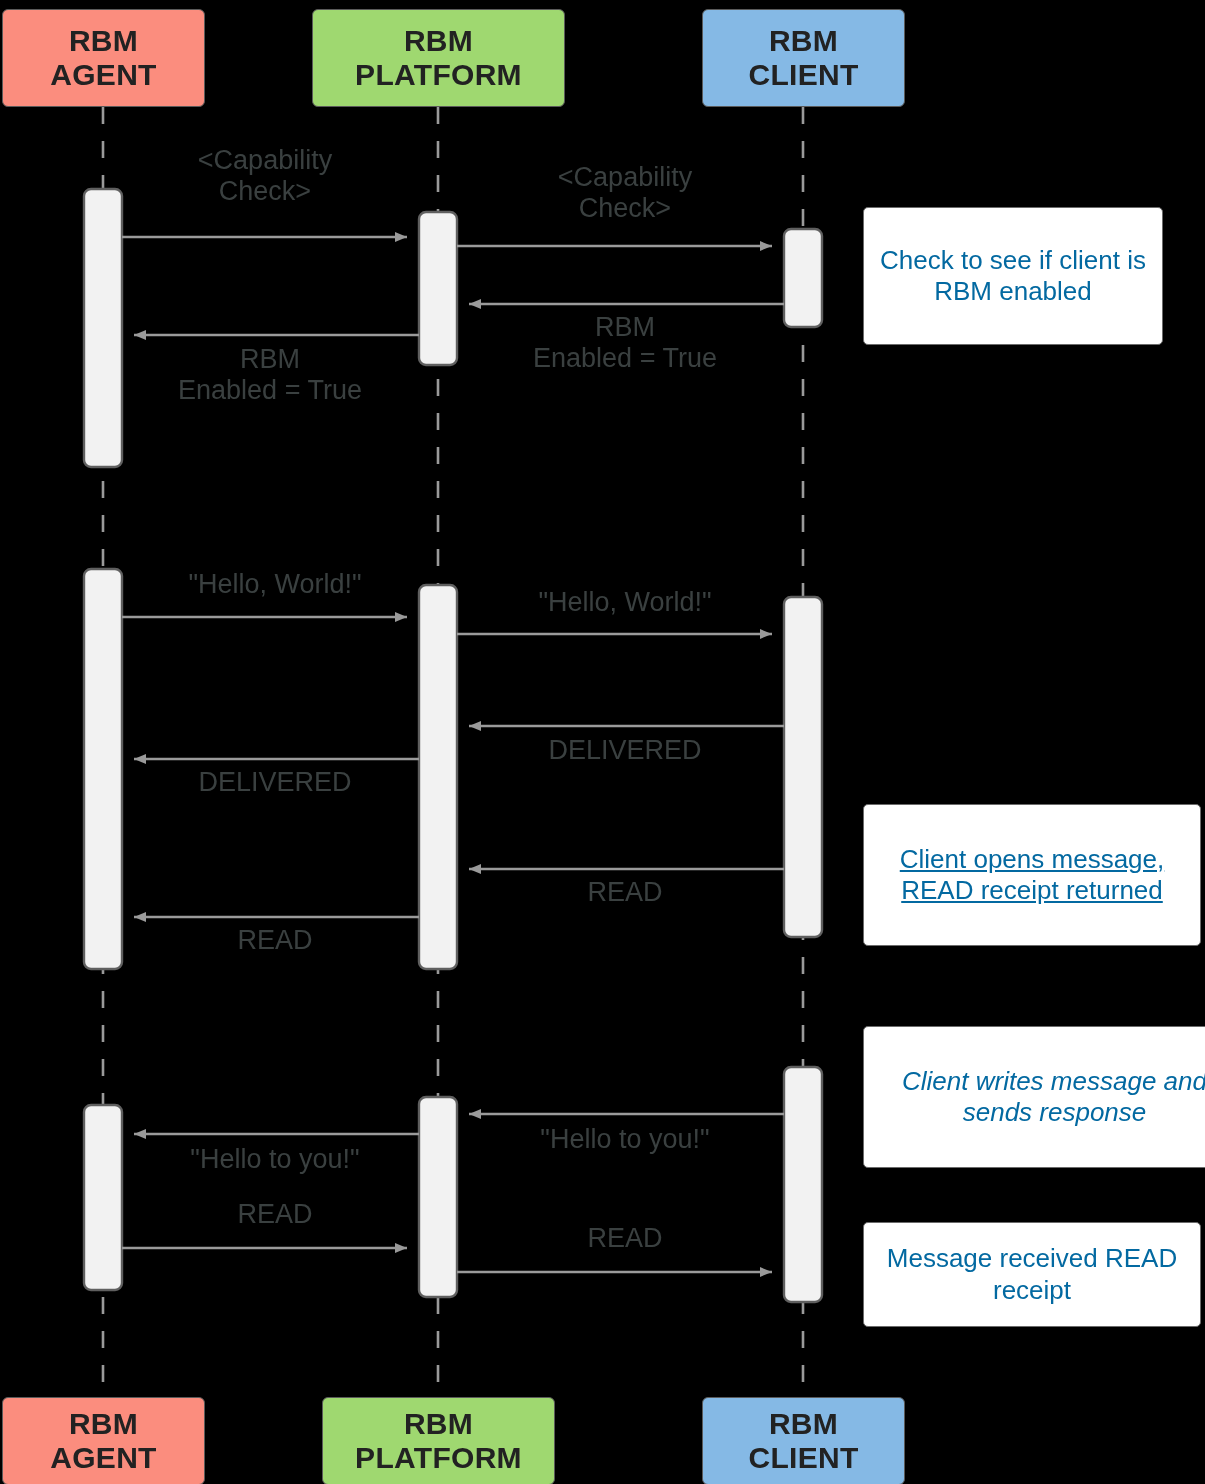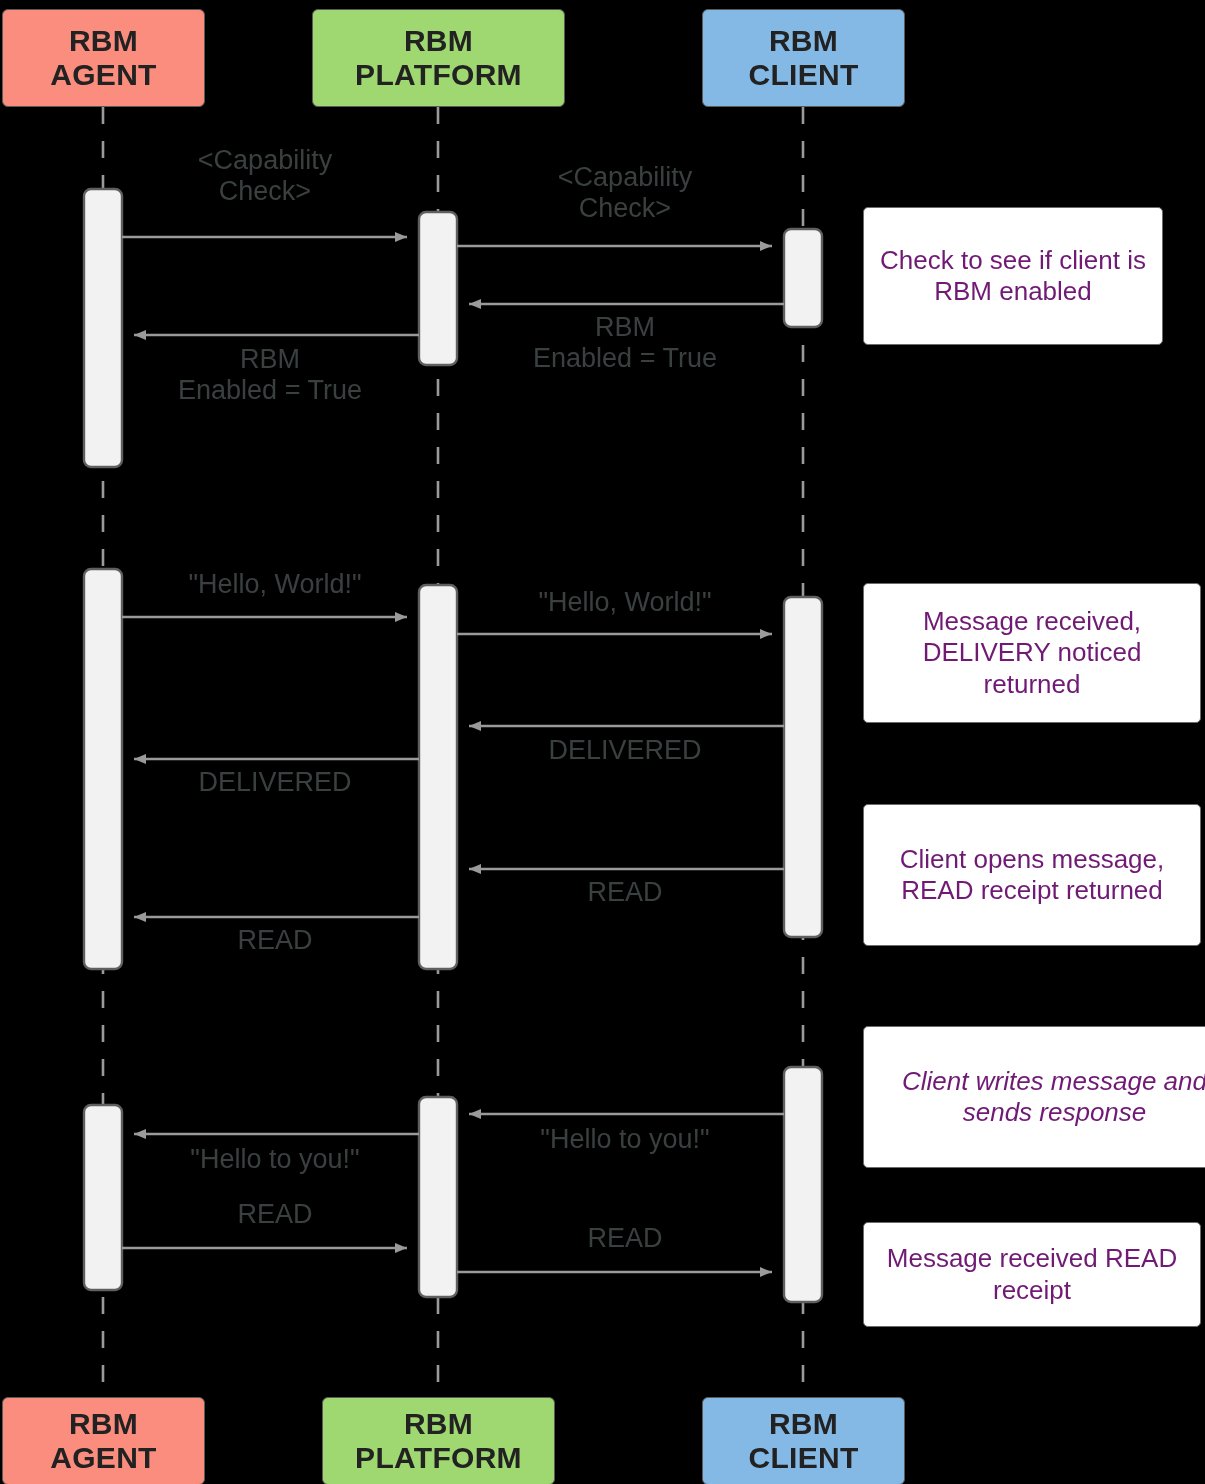--- a/index.html
+++ b/index.html
@@ -10,21 +10,21 @@
 
   .actor-box{position:absolute;box-sizing:border-box;border:1.6px solid #5a5a5a;
              border-radius:6px;display:flex;flex-direction:column;align-items:center;
              justify-content:center;color:#222;font-weight:bold;font-size:30px;
              line-height:1.12;letter-spacing:0.3px;text-align:center;}
   .actor-box .l1,.actor-box .l2{display:block;}
 
   .note-box{position:absolute;box-sizing:border-box;background:#ffffff;
             border:1.6px solid #6b6b6b;border-radius:5px;display:flex;
             align-items:center;justify-content:center;text-align:center;
-            color:#701a75;font-size:26px;line-height:1.20;padding:4px 10px;}
+            color:#0369a1;font-size:26px;line-height:1.20;padding:4px 10px;}
 
   .msg-label{position:absolute;color:#3a4040;font-size:27px;line-height:1.16;
              text-align:center;white-space:pre;}
 </style>
 </head>
 <body>
 
 <div id="stage">
 
   <svg class="layer" viewBox="0 0 1205 1484" xmlns="http://www.w3.org/2000/svg">
@@ -124,21 +124,20 @@
   <div class="msg-label" style="left:495px;top:870px;width:260px;">READ</div>
   <div class="msg-label" style="left:145px;top:918px;width:260px;">READ</div>
 
   <div class="msg-label" style="left:495px;top:1117px;width:260px;">"Hello to you!"</div>
   <div class="msg-label" style="left:145px;top:1137px;width:260px;">"Hello to you!"</div>
   <div class="msg-label" style="left:145px;top:1192px;width:260px;">READ</div>
   <div class="msg-label" style="left:495px;top:1216px;width:260px;">READ</div>
 
   <div class="note-box" style="left:863px;top:200px;width:300px;height:138px;">Check to see if client is RBM enabled</div>
 
-  <div class="note-box" style="left:863px;top:576px;width:338px;height:140px;">Message received, DELIVERY noticed returned</div>
 
-  <div class="note-box" style="left:863px;top:797px;width:338px;height:142px;">Client opens message, READ receipt returned</div>
+  <div class="note-box" style="left:863px;top:797px;width:338px;height:142px;text-decoration:underline;">Client opens message, READ receipt returned</div>
 
   <div class="note-box" style="left:863px;top:1019px;width:383px;height:142px;font-style:italic;">Client writes message and sends response</div>
 
   <div class="note-box" style="left:863px;top:1215px;width:338px;height:105px;">Message received READ receipt</div>
 
 </div>
 
 </body></html>

